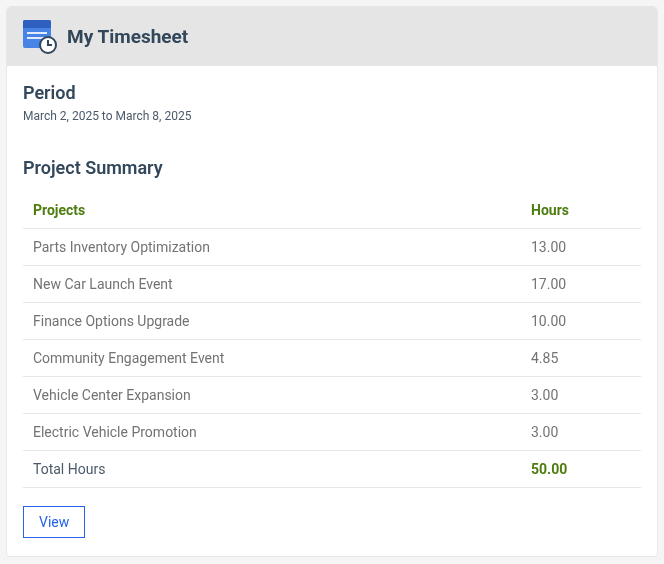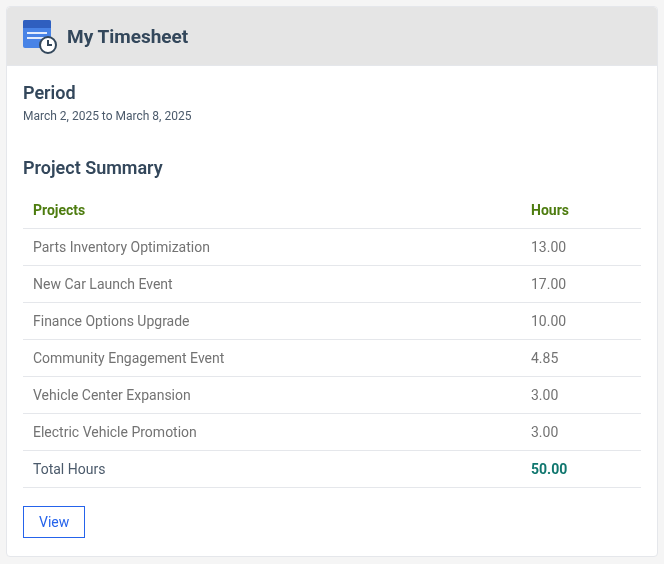--- a/index.html
+++ b/index.html
@@ -133,21 +133,21 @@
       color: #737373;
       padding: 10px 10px;
       border-bottom: 1px solid #e5e7eb;
     }
     tr.total-row td {
       font-weight: 400;
       color: #4b5a6b;
     }
     tr.total-row td.hours-col {
       font-weight: 700;
-      color: #0f766e;
+      color: #4d7c0f;
     }
     .view-button {
       margin-top: 18px;
       display: inline-block;
       padding: 7px 15px;
       font-size: 14px;
       color: #2563eb;
       background: #fff;
       border: 1px solid #2563eb;
       border-radius: 0;

